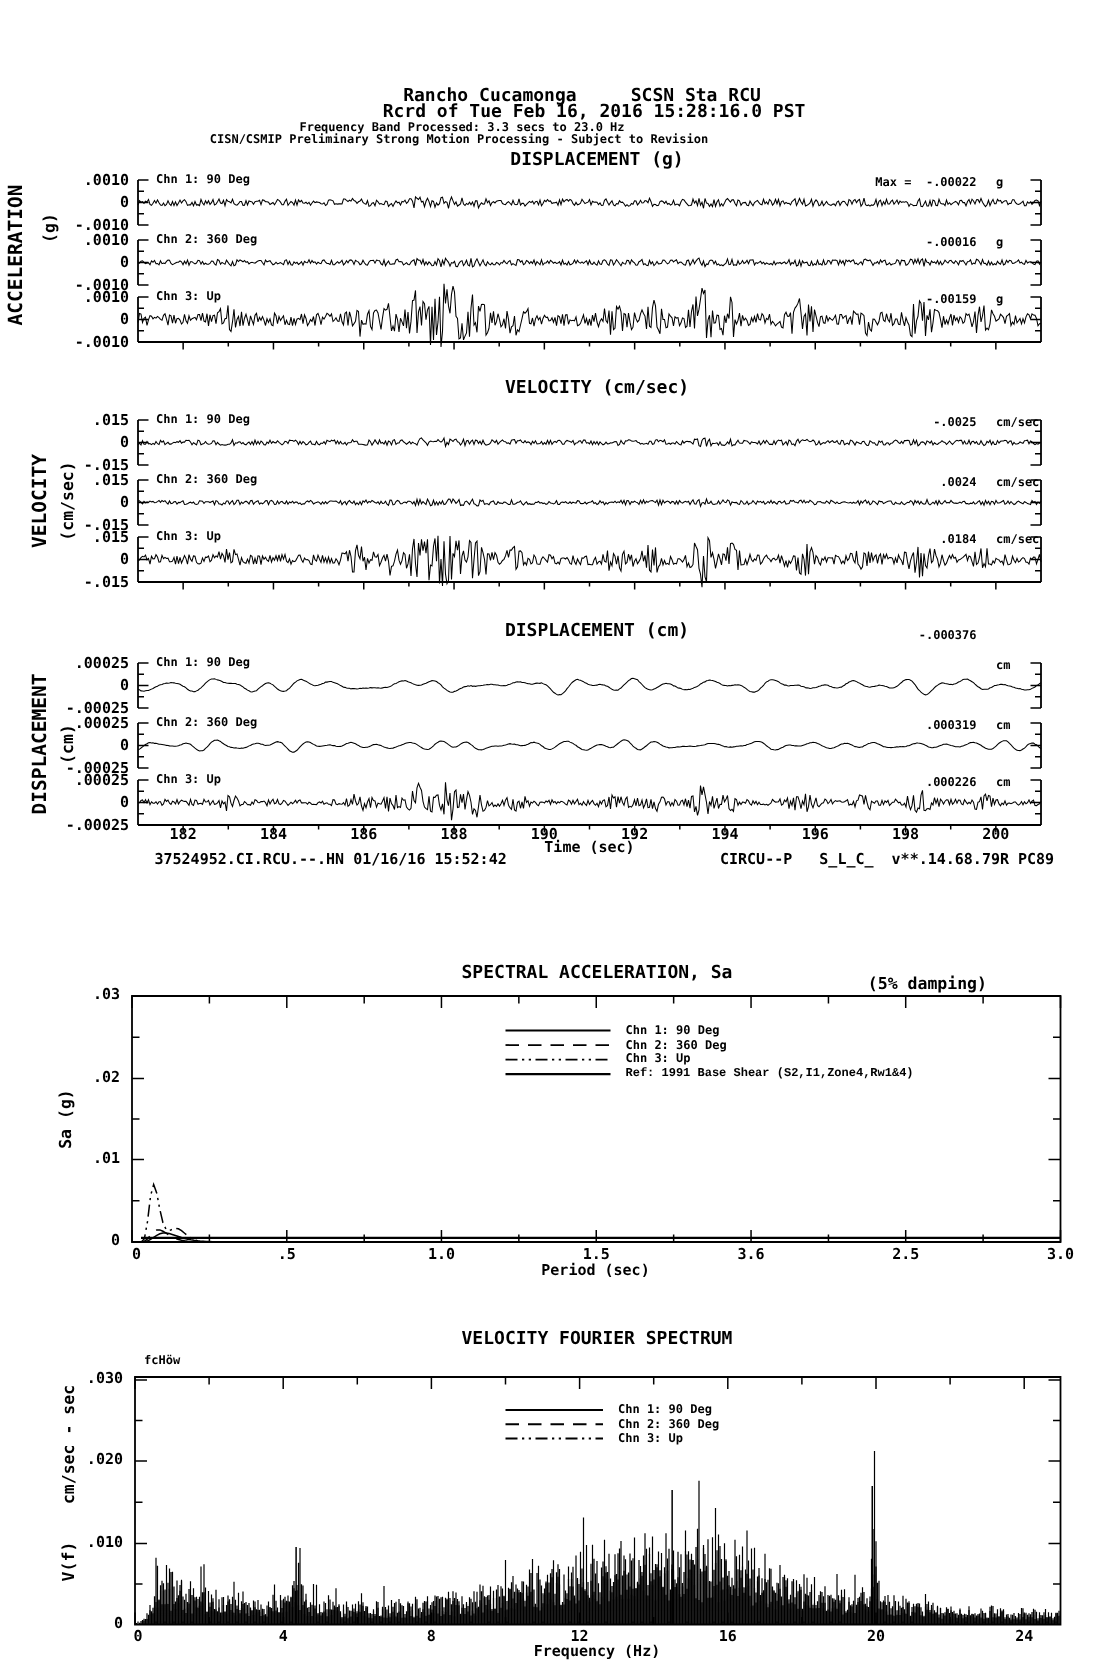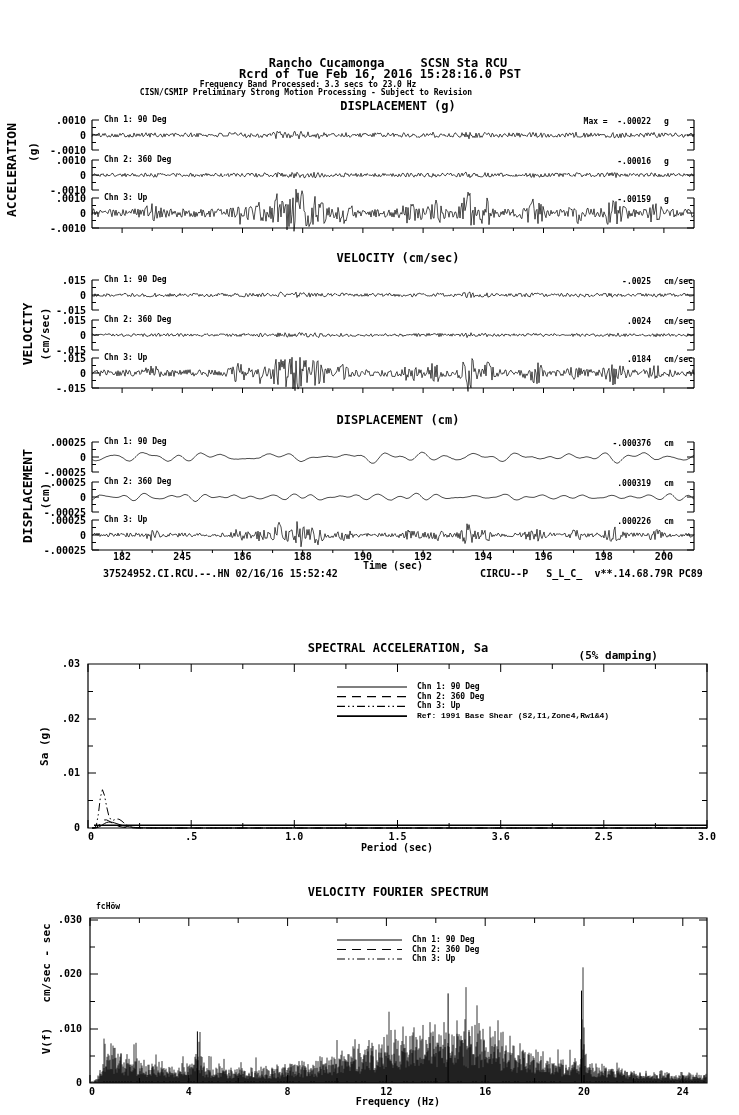--- a/index.html
+++ b/index.html
@@ -299,26 +299,26 @@
         <path d="M91 1083 V1082.04 M92 1083 V1082.48 M93 1083 V1081.91 M94 1083 V1080.72 M95 1083 V1080.06 M96 1083 V1079.19 M97 1083 V1079.25 M98 1083 V1075.49 M99 1083 V1079.11 M100 1083 V1070.08 M101 1083 V1075.94 M102 1083 V1075.42 M103 1083 V1064.17 M104 1083 V1038.58 M105 1083 V1043.80 M106 1083 V1066.75 M107 1083 V1060.15 M108 1083 V1069.52 M109 1083 V1060.52 M110 1083 V1059.73 M111 1083 V1043.32 M112 1083 V1069.33 M113 1083 V1045.60 M114 1083 V1047.94 M115 1083 V1047.89 M116 1083 V1069.27 M117 1083 V1067.70 M118 1083 V1053.73 M119 1083 V1068.67 M120 1083 V1060.58 M121 1083 V1054.14 M122 1083 V1064.37 M123 1083 V1072.48 M124 1083 V1062.43 M125 1083 V1067.97 M126 1083 V1059.26 M127 1083 V1054.15 M128 1083 V1063.27 M129 1083 V1058.82 M130 1083 V1064.77 M131 1083 V1071.32 M132 1083 V1065.92 M133 1083 V1070.45 M134 1083 V1044.34 M135 1083 V1061.44 M136 1083 V1061.51 M137 1083 V1058.39 M138 1083 V1074.35 M139 1083 V1060.60 M140 1083 V1071.15 M141 1083 V1062.92 M142 1083 V1067.86 M143 1083 V1074.28 M144 1083 V1059.80 M145 1083 V1074.79 M146 1083 V1071.60 M147 1083 V1074.97 M148 1083 V1064.79 M149 1083 V1070.02 M150 1083 V1074.31 M151 1083 V1075.69 M152 1083 V1063.66 M153 1083 V1066.82 M154 1083 V1073.34 M155 1083 V1074.54 M156 1083 V1054.48 M157 1083 V1066.53 M158 1083 V1070.40 M159 1083 V1061.79 M160 1083 V1075.56 M161 1083 V1071.79 M162 1083 V1061.07 M163 1083 V1072.43 M164 1083 V1075.71 M165 1083 V1075.30 M166 1083 V1068.63 M167 1083 V1071.70 M168 1083 V1073.60 M169 1083 V1076.68 M170 1083 V1067.72 M171 1083 V1072.89 M172 1083 V1073.29 M173 1083 V1074.63 M174 1083 V1069.63 M175 1083 V1072.51 M176 1083 V1072.65 M177 1083 V1076.28 M178 1083 V1070.39 M179 1083 V1073.49 M180 1083 V1071.61 M181 1083 V1072.07 M182 1083 V1063.13 M183 1083 V1056.31 M184 1083 V1073.65 M185 1083 V1071.64 M186 1083 V1074.74 M187 1083 V1063.36 M188 1083 V1072.06 M189 1083 V1065.77 M190 1083 V1068.40 M191 1083 V1074.56 M192 1083 V1063.65 M193 1083 V1069.18 M194 1083 V1065.05 M195 1083 V1056.79 M196 1083 V1054.00 M197 1083 V1060.45 M198 1083 V1060.23 M199 1083 V1041.79 M200 1083 V1032.01 M201 1083 V1056.17 M202 1083 V1057.00 M203 1083 V1067.62 M204 1083 V1066.46 M205 1083 V1071.83 M206 1083 V1071.32 M207 1083 V1074.59 M208 1083 V1077.30 M209 1083 V1070.35 M210 1083 V1070.36 M211 1083 V1056.53 M212 1083 V1076.10 M213 1083 V1077.06 M214 1083 V1077.06 M215 1083 V1075.05 M216 1083 V1067.66 M217 1083 V1075.21 M218 1083 V1072.75 M219 1083 V1077.70 M220 1083 V1066.29 M221 1083 V1073.03 M222 1083 V1067.89 M223 1083 V1070.35 M224 1083 V1071.49 M225 1083 V1073.90 M226 1083 V1070.46 M227 1083 V1074.22 M228 1083 V1077.94 M229 1083 V1073.02 M230 1083 V1075.78 M231 1083 V1067.67 M232 1083 V1071.31 M233 1083 V1077.92 M234 1083 V1077.70 M235 1083 V1073.93 M236 1083 V1072.26 M237 1083 V1076.14 M238 1083 V1074.09 M239 1083 V1067.47 M240 1083 V1074.50 M241 1083 V1075.06 M242 1083 V1068.18 M243 1083 V1077.14 M244 1083 V1070.64 M245 1083 V1071.04 M246 1083 V1075.58 M247 1083 V1075.29 M248 1083 V1076.01 M249 1083 V1072.81 M250 1083 V1077.39 M251 1083 V1067.43 M252 1083 V1067.95 M253 1083 V1077.28 M254 1083 V1077.03 M255 1083 V1072.88 M256 1083 V1057.41 M257 1083 V1071.38 M258 1083 V1072.99 M259 1083 V1077.21 M260 1083 V1075.57 M261 1083 V1066.68 M262 1083 V1071.16 M263 1083 V1068.73 M264 1083 V1067.81 M265 1083 V1075.15 M266 1083 V1065.92 M267 1083 V1068.91 M268 1083 V1070.12 M269 1083 V1070.70 M270 1083 V1076.08 M271 1083 V1074.09 M272 1083 V1067.61 M273 1083 V1074.02 M274 1083 V1071.04 M275 1083 V1073.15 M276 1083 V1077.84 M277 1083 V1064.52 M278 1083 V1066.17 M279 1083 V1072.28 M280 1083 V1071.88 M281 1083 V1076.21 M282 1083 V1068.52 M283 1083 V1067.39 M284 1083 V1067.72 M285 1083 V1064.14 M286 1083 V1072.38 M287 1083 V1076.29 M288 1083 V1068.14 M289 1083 V1067.36 M290 1083 V1070.64 M291 1083 V1064.34 M292 1083 V1063.94 M293 1083 V1065.76 M294 1083 V1064.86 M295 1083 V1064.55 M296 1083 V1076.20 M297 1083 V1065.10 M298 1083 V1065.89 M299 1083 V1061.13 M300 1083 V1065.25 M301 1083 V1069.45 M302 1083 V1060.81 M303 1083 V1065.39 M304 1083 V1061.70 M305 1083 V1067.54 M306 1083 V1067.49 M307 1083 V1075.85 M308 1083 V1064.15 M309 1083 V1069.52 M310 1083 V1072.05 M311 1083 V1067.98 M312 1083 V1074.35 M313 1083 V1064.81 M314 1083 V1065.85 M315 1083 V1073.74 M316 1083 V1060.87 M317 1083 V1067.81 M318 1083 V1061.14 M319 1083 V1071.13 M320 1083 V1056.31 M321 1083 V1060.82 M322 1083 V1057.21 M323 1083 V1065.49 M324 1083 V1064.59 M325 1083 V1072.81 M326 1083 V1066.56 M327 1083 V1057.61 M328 1083 V1073.90 M329 1083 V1060.48 M330 1083 V1072.68 M331 1083 V1059.71 M332 1083 V1056.65 M333 1083 V1064.39 M334 1083 V1057.51 M335 1083 V1059.05 M336 1083 V1063.84 M337 1083 V1073.60 M338 1083 V1072.92 M339 1083 V1058.55 M340 1083 V1059.55 M341 1083 V1054.82 M342 1083 V1050.63 M343 1083 V1061.12 M344 1083 V1056.29 M345 1083 V1061.15 M346 1083 V1061.66 M347 1083 V1061.33 M348 1083 V1054.17 M349 1083 V1054.26 M350 1083 V1070.98 M351 1083 V1061.74 M352 1083 V1057.71 M353 1083 V1046.32 M354 1083 V1048.64 M355 1083 V1039.27 M356 1083 V1071.11 M357 1083 V1071.24 M358 1083 V1048.74 M359 1083 V1043.91 M360 1083 V1053.03 M361 1083 V1057.08 M362 1083 V1068.87 M363 1083 V1059.07 M364 1083 V1055.54 M365 1083 V1069.51 M366 1083 V1061.69 M367 1083 V1048.85 M368 1083 V1046.00 M369 1083 V1040.09 M370 1083 V1070.12 M371 1083 V1048.13 M372 1083 V1042.80 M373 1083 V1046.00 M374 1083 V1069.80 M375 1083 V1067.96 M376 1083 V1049.63 M377 1083 V1065.11 M378 1083 V1065.92 M379 1083 V1044.30 M380 1083 V1067.05 M381 1083 V1048.36 M382 1083 V1057.70 M383 1083 V1065.55 M384 1083 V1036.99 M385 1083 V1051.94 M386 1083 V1055.97 M387 1083 V1034.57 M388 1083 V1045.71 M389 1083 V1054.82 M390 1083 V1060.74 M391 1083 V1030.00 M392 1083 V1063.50 M393 1083 V1067.91 M394 1083 V1053.76 M395 1083 V1029.75 M396 1083 V1039.09 M397 1083 V1065.82 M398 1083 V1067.46 M399 1083 V1055.53 M400 1083 V1061.55 M401 1083 V1045.08 M402 1083 V1041.01 M403 1083 V1026.50 M404 1083 V1048.25 M405 1083 V1047.93 M406 1083 V1035.90 M407 1083 V1060.42 M408 1083 V1061.46 M409 1083 V1066.28 M410 1083 V1036.12 M411 1083 V1049.28 M412 1083 V1035.52 M413 1083 V1032.37 M414 1083 V1027.33 M415 1083 V1065.86 M416 1083 V1047.11 M417 1083 V1039.57 M418 1083 V1059.88 M419 1083 V1048.34 M420 1083 V1035.68 M421 1083 V1040.39 M422 1083 V1059.14 M423 1083 V1024.96 M424 1083 V1058.68 M425 1083 V1055.13 M426 1083 V1039.95 M427 1083 V1052.12 M428 1083 V1050.50 M429 1083 V1037.07 M430 1083 V1022.15 M431 1083 V1063.52 M432 1083 V1056.60 M433 1083 V1036.06 M434 1083 V1054.20 M435 1083 V1024.39 M436 1083 V1052.97 M437 1083 V1042.68 M438 1083 V1044.75 M439 1083 V1034.36 M440 1083 V1046.87 M441 1083 V1046.78 M442 1083 V1057.85 M443 1083 V1048.77 M444 1083 V1022.14 M445 1083 V1047.04 M446 1083 V1032.51 M447 1083 V1059.59 M448 1083 V1046.10 M449 1083 V1033.67 M450 1083 V1052.92 M451 1083 V1057.97 M452 1083 V1051.58 M453 1083 V1062.72 M454 1083 V1036.17 M455 1083 V1055.29 M456 1083 V1062.68 M457 1083 V1020.39 M458 1083 V1059.17 M459 1083 V1034.16 M460 1083 V1046.30 M461 1083 V1041.14 M462 1083 V1040.08 M463 1083 V1042.98 M464 1083 V1031.40 M465 1083 V1019.19 M466 1083 V987.15 M467 1083 V1045.87 M468 1083 V1047.68 M469 1083 V1029.97 M470 1083 V1036.04 M471 1083 V1044.76 M472 1083 V1026.22 M473 1083 V1054.55 M474 1083 V1065.22 M475 1083 V1024.89 M476 1083 V1046.48 M477 1083 V1041.96 M478 1083 V1033.56 M479 1083 V1023.07 M480 1083 V1030.61 M481 1083 V1039.32 M482 1083 V1051.60 M483 1083 V1028.87 M484 1083 V1040.58 M485 1083 V1059.28 M486 1083 V1056.91 M487 1083 V1062.51 M488 1083 V1063.37 M489 1083 V1056.79 M490 1083 V1026.50 M491 1083 V1037.52 M492 1083 V1064.04 M493 1083 V1036.49 M494 1083 V1046.77 M495 1083 V1031.06 M496 1083 V1061.88 M497 1083 V1046.27 M498 1083 V1049.20 M499 1083 V1040.27 M500 1083 V1052.37 M501 1083 V1032.37 M502 1083 V1046.25 M503 1083 V1031.75 M504 1083 V1061.68 M505 1083 V1054.16 M506 1083 V1045.40 M507 1083 V1063.28 M508 1083 V1061.81 M509 1083 V1060.21 M510 1083 V1035.75 M511 1083 V1069.00 M512 1083 V1053.17 M513 1083 V1069.56 M514 1083 V1067.89 M515 1083 V1059.66 M516 1083 V1060.12 M517 1083 V1061.76 M518 1083 V1055.16 M519 1083 V1062.66 M520 1083 V1043.26 M521 1083 V1064.27 M522 1083 V1070.22 M523 1083 V1051.19 M524 1083 V1053.43 M525 1083 V1067.01 M526 1083 V1066.16 M527 1083 V1063.21 M528 1083 V1068.33 M529 1083 V1054.85 M530 1083 V1069.51 M531 1083 V1053.48 M532 1083 V1072.50 M533 1083 V1060.17 M534 1083 V1057.76 M535 1083 V1072.51 M536 1083 V1049.56 M537 1083 V1062.44 M538 1083 V1051.90 M539 1083 V1070.25 M540 1083 V1061.28 M541 1083 V1056.13 M542 1083 V1069.85 M543 1083 V1051.31 M544 1083 V1072.18 M545 1083 V1067.53 M546 1083 V1063.25 M547 1083 V1065.02 M548 1083 V1068.43 M549 1083 V1064.11 M550 1083 V1068.42 M551 1083 V1073.77 M552 1083 V1072.92 M553 1083 V1063.79 M554 1083 V1074.40 M555 1083 V1065.55 M556 1083 V1065.63 M557 1083 V1066.43 M558 1083 V1049.40 M559 1083 V1063.50 M560 1083 V1068.76 M561 1083 V1059.77 M562 1083 V1064.70 M563 1083 V1059.44 M564 1083 V1075.25 M565 1083 V1073.18 M566 1083 V1064.75 M567 1083 V1070.13 M568 1083 V1069.50 M569 1083 V1075.16 M570 1083 V1075.31 M571 1083 V1071.41 M572 1083 V1067.99 M573 1083 V1069.42 M574 1083 V1061.89 M575 1083 V1058.13 M576 1083 V1061.37 M577 1083 V1072.86 M578 1083 V1065.43 M579 1083 V1071.30 M580 1083 V1064.36 M581 1083 V1039.18 M582 1083 V1019.34 M583 1083 V1049.59 M584 1083 V1027.47 M585 1083 V1065.97 M586 1083 V1072.39 M587 1083 V1067.45 M588 1083 V1072.90 M589 1083 V1070.28 M590 1083 V1063.96 M591 1083 V1074.31 M592 1083 V1063.27 M593 1083 V1067.80 M594 1083 V1076.33 M595 1083 V1076.83 M596 1083 V1063.50 M597 1083 V1067.31 M598 1083 V1076.54 M599 1083 V1073.31 M600 1083 V1070.49 M601 1083 V1071.89 M602 1083 V1063.78 M603 1083 V1075.02 M604 1083 V1065.85 M605 1083 V1068.37 M606 1083 V1067.48 M607 1083 V1077.21 M608 1083 V1074.61 M609 1083 V1074.03 M610 1083 V1075.04 M611 1083 V1069.50 M612 1083 V1068.74 M613 1083 V1069.08 M614 1083 V1071.44 M615 1083 V1074.32 M616 1083 V1077.80 M617 1083 V1071.08 M618 1083 V1073.21 M619 1083 V1067.68 M620 1083 V1074.75 M621 1083 V1072.22 M622 1083 V1068.57 M623 1083 V1075.47 M624 1083 V1075.04 M625 1083 V1070.53 M626 1083 V1078.29 M627 1083 V1071.85 M628 1083 V1075.31 M629 1083 V1075.57 M630 1083 V1077.03 M631 1083 V1073.69 M632 1083 V1072.61 M633 1083 V1075.30 M634 1083 V1070.95 M635 1083 V1074.60 M636 1083 V1073.82 M637 1083 V1077.94 M638 1083 V1078.49 M639 1083 V1076.55 M640 1083 V1072.33 M641 1083 V1076.11 M642 1083 V1078.90 M643 1083 V1077.95 M644 1083 V1078.05 M645 1083 V1078.62 M646 1083 V1070.83 M647 1083 V1076.90 M648 1083 V1075.97 M649 1083 V1078.14 M650 1083 V1078.39 M651 1083 V1078.16 M652 1083 V1077.01 M653 1083 V1075.69 M654 1083 V1072.26 M655 1083 V1078.66 M656 1083 V1079.23 M657 1083 V1075.20 M658 1083 V1078.76 M659 1083 V1078.50 M660 1083 V1071.09 M661 1083 V1070.25 M662 1083 V1070.70 M663 1083 V1075.49 M664 1083 V1078.36 M665 1083 V1072.77 M666 1083 V1077.88 M667 1083 V1072.11 M668 1083 V1073.63 M669 1083 V1072.90 M670 1083 V1079.37 M671 1083 V1076.25 M672 1083 V1075.93 M673 1083 V1079.13 M674 1083 V1076.33 M675 1083 V1078.95 M676 1083 V1079.50 M677 1083 V1079.58 M678 1083 V1079.71 M679 1083 V1077.90 M680 1083 V1079.62 M681 1083 V1071.97 M682 1083 V1072.15 M683 1083 V1076.17 M684 1083 V1079.49 M685 1083 V1078.49 M686 1083 V1077.77 M687 1083 V1076.12 M688 1083 V1074.69 M689 1083 V1072.43 M690 1083 V1079.38 M691 1083 V1079.72 M692 1083 V1078.91 M693 1083 V1074.76 M694 1083 V1076.71 M695 1083 V1077.28 M696 1083 V1079.15 M697 1083 V1072.66 M698 1083 V1078.13 M699 1083 V1078.84 M700 1083 V1077.65 M701 1083 V1079.98 M702 1083 V1080.15 M703 1083 V1079.76 M704 1083 V1075.48 M705 1083 V1077.71 M706 1083 V1073.83 " stroke="#000" stroke-width="0.8" fill="none"></path>
         <path d="M91 1083 V1082.22 M92 1083 V1082.58 M93 1083 V1082.70 M94 1083 V1082.34 M95 1083 V1080.98 M96 1083 V1080.58 M97 1083 V1081.80 M98 1083 V1079.39 M99 1083 V1076.42 M100 1083 V1073.54 M101 1083 V1074.17 M102 1083 V1071.78 M103 1083 V1071.05 M104 1083 V1067.96 M105 1083 V1071.73 M106 1083 V1066.38 M107 1083 V1056.80 M108 1083 V1053.84 M109 1083 V1055.46 M110 1083 V1069.46 M111 1083 V1068.92 M112 1083 V1055.11 M113 1083 V1059.21 M114 1083 V1073.88 M115 1083 V1058.22 M116 1083 V1057.69 M117 1083 V1072.70 M118 1083 V1065.36 M119 1083 V1063.43 M120 1083 V1056.72 M121 1083 V1053.10 M122 1083 V1073.29 M123 1083 V1066.58 M124 1083 V1075.30 M125 1083 V1071.73 M126 1083 V1068.96 M127 1083 V1063.50 M128 1083 V1075.60 M129 1083 V1064.39 M130 1083 V1066.96 M131 1083 V1064.53 M132 1083 V1071.90 M133 1083 V1064.43 M134 1083 V1067.68 M135 1083 V1068.85 M136 1083 V1042.81 M137 1083 V1076.00 M138 1083 V1074.69 M139 1083 V1074.66 M140 1083 V1068.36 M141 1083 V1074.19 M142 1083 V1065.52 M143 1083 V1072.67 M144 1083 V1072.96 M145 1083 V1074.18 M146 1083 V1066.21 M147 1083 V1076.96 M148 1083 V1074.98 M149 1083 V1064.71 M150 1083 V1074.53 M151 1083 V1070.01 M152 1083 V1067.64 M153 1083 V1066.15 M154 1083 V1069.41 M155 1083 V1064.55 M156 1083 V1075.21 M157 1083 V1076.95 M158 1083 V1072.60 M159 1083 V1072.37 M160 1083 V1073.31 M161 1083 V1067.52 M162 1083 V1069.34 M163 1083 V1068.59 M164 1083 V1068.07 M165 1083 V1070.04 M166 1083 V1077.39 M167 1083 V1072.41 M168 1083 V1073.46 M169 1083 V1066.93 M170 1083 V1071.58 M171 1083 V1075.14 M172 1083 V1066.62 M173 1083 V1073.21 M174 1083 V1077.40 M175 1083 V1073.75 M176 1083 V1076.75 M177 1083 V1076.21 M178 1083 V1077.63 M179 1083 V1067.66 M180 1083 V1071.34 M181 1083 V1074.24 M182 1083 V1074.11 M183 1083 V1075.42 M184 1083 V1067.22 M185 1083 V1074.79 M186 1083 V1075.26 M187 1083 V1075.32 M188 1083 V1066.77 M189 1083 V1078.08 M190 1083 V1064.46 M191 1083 V1067.10 M192 1083 V1067.51 M193 1083 V1067.63 M194 1083 V1064.57 M195 1083 V1071.29 M196 1083 V1058.88 M197 1083 V1068.08 M198 1083 V1056.68 M199 1083 V1070.16 M200 1083 V1073.29 M201 1083 V1065.55 M202 1083 V1070.08 M203 1083 V1076.01 M204 1083 V1062.55 M205 1083 V1077.41 M206 1083 V1074.65 M207 1083 V1068.15 M208 1083 V1069.82 M209 1083 V1055.99 M210 1083 V1072.33 M211 1083 V1077.94 M212 1083 V1075.27 M213 1083 V1069.57 M214 1083 V1074.62 M215 1083 V1076.23 M216 1083 V1074.30 M217 1083 V1068.73 M218 1083 V1077.54 M219 1083 V1063.49 M220 1083 V1072.88 M221 1083 V1076.70 M222 1083 V1073.11 M223 1083 V1071.44 M224 1083 V1058.90 M225 1083 V1071.28 M226 1083 V1069.58 M227 1083 V1075.58 M228 1083 V1078.85 M229 1083 V1069.66 M230 1083 V1077.71 M231 1083 V1069.98 M232 1083 V1078.76 M233 1083 V1073.64 M234 1083 V1073.78 M235 1083 V1069.63 M236 1083 V1074.67 M237 1083 V1069.11 M238 1083 V1075.56 M239 1083 V1072.91 M240 1083 V1069.65 M241 1083 V1062.19 M242 1083 V1070.57 M243 1083 V1073.97 M244 1083 V1071.68 M245 1083 V1077.59 M246 1083 V1078.49 M247 1083 V1076.37 M248 1083 V1078.89 M249 1083 V1074.10 M250 1083 V1076.06 M251 1083 V1076.10 M252 1083 V1071.75 M253 1083 V1077.60 M254 1083 V1077.84 M255 1083 V1071.13 M256 1083 V1078.39 M257 1083 V1074.39 M258 1083 V1078.46 M259 1083 V1070.29 M260 1083 V1078.22 M261 1083 V1077.48 M262 1083 V1074.52 M263 1083 V1076.48 M264 1083 V1077.59 M265 1083 V1078.87 M266 1083 V1074.41 M267 1083 V1075.17 M268 1083 V1078.57 M269 1083 V1078.15 M270 1083 V1078.29 M271 1083 V1078.71 M272 1083 V1068.76 M273 1083 V1068.78 M274 1083 V1077.41 M275 1083 V1069.21 M276 1083 V1078.68 M277 1083 V1068.85 M278 1083 V1077.13 M279 1083 V1073.37 M280 1083 V1078.50 M281 1083 V1074.67 M282 1083 V1072.75 M283 1083 V1074.68 M284 1083 V1077.09 M285 1083 V1067.50 M286 1083 V1076.55 M287 1083 V1070.01 M288 1083 V1073.04 M289 1083 V1075.48 M290 1083 V1063.65 M291 1083 V1067.24 M292 1083 V1075.64 M293 1083 V1071.82 M294 1083 V1077.25 M295 1083 V1074.05 M296 1083 V1071.49 M297 1083 V1074.70 M298 1083 V1066.67 M299 1083 V1072.96 M300 1083 V1076.70 M301 1083 V1074.31 M302 1083 V1067.28 M303 1083 V1077.52 M304 1083 V1070.07 M305 1083 V1066.00 M306 1083 V1070.09 M307 1083 V1076.54 M308 1083 V1071.89 M309 1083 V1073.50 M310 1083 V1075.92 M311 1083 V1069.37 M312 1083 V1070.72 M313 1083 V1069.49 M314 1083 V1076.93 M315 1083 V1068.10 M316 1083 V1075.62 M317 1083 V1077.21 M318 1083 V1072.20 M319 1083 V1073.29 M320 1083 V1066.75 M321 1083 V1068.92 M322 1083 V1075.05 M323 1083 V1064.17 M324 1083 V1070.04 M325 1083 V1063.67 M326 1083 V1063.30 M327 1083 V1069.27 M328 1083 V1072.66 M329 1083 V1065.13 M330 1083 V1072.37 M331 1083 V1065.33 M332 1083 V1075.25 M333 1083 V1064.98 M334 1083 V1071.86 M335 1083 V1068.47 M336 1083 V1064.33 M337 1083 V1040.05 M338 1083 V1067.38 M339 1083 V1066.54 M340 1083 V1059.24 M341 1083 V1072.23 M342 1083 V1065.60 M343 1083 V1072.85 M344 1083 V1068.73 M345 1083 V1059.04 M346 1083 V1059.95 M347 1083 V1066.47 M348 1083 V1062.03 M349 1083 V1065.59 M350 1083 V1067.20 M351 1083 V1056.48 M352 1083 V1063.91 M353 1083 V1061.51 M354 1083 V1061.11 M355 1083 V1059.48 M356 1083 V1059.63 M357 1083 V1069.17 M358 1083 V1071.49 M359 1083 V1066.65 M360 1083 V1073.71 M361 1083 V1071.43 M362 1083 V1062.13 M363 1083 V1063.20 M364 1083 V1054.36 M365 1083 V1049.77 M366 1083 V1055.04 M367 1083 V1066.16 M368 1083 V1051.44 M369 1083 V1068.15 M370 1083 V1062.52 M371 1083 V1055.33 M372 1083 V1051.13 M373 1083 V1056.39 M374 1083 V1070.10 M375 1083 V1072.45 M376 1083 V1069.62 M377 1083 V1060.37 M378 1083 V1062.13 M379 1083 V1052.54 M380 1083 V1057.43 M381 1083 V1052.73 M382 1083 V1044.48 M383 1083 V1063.63 M384 1083 V1068.97 M385 1083 V1053.14 M386 1083 V1067.00 M387 1083 V1052.53 M388 1083 V1058.13 M389 1083 V1011.71 M390 1083 V1059.43 M391 1083 V1061.11 M392 1083 V1054.68 M393 1083 V1065.11 M394 1083 V1042.55 M395 1083 V1063.27 M396 1083 V1061.19 M397 1083 V1048.94 M398 1083 V1040.64 M399 1083 V1067.08 M400 1083 V1069.54 M401 1083 V1064.46 M402 1083 V1050.87 M403 1083 V1051.90 M404 1083 V1044.24 M405 1083 V1052.57 M406 1083 V1067.56 M407 1083 V1052.38 M408 1083 V1057.31 M409 1083 V1054.73 M410 1083 V1050.17 M411 1083 V1064.48 M412 1083 V1052.96 M413 1083 V1050.25 M414 1083 V1063.12 M415 1083 V1050.38 M416 1083 V1037.05 M417 1083 V1059.75 M418 1083 V1049.67 M419 1083 V1065.76 M420 1083 V1057.61 M421 1083 V1063.18 M422 1083 V1038.82 M423 1083 V1064.14 M424 1083 V1059.14 M425 1083 V1054.45 M426 1083 V1056.41 M427 1083 V1043.94 M428 1083 V1048.07 M429 1083 V1060.36 M430 1083 V1043.17 M431 1083 V1032.53 M432 1083 V1063.71 M433 1083 V1031.59 M434 1083 V1048.88 M435 1083 V1056.50 M436 1083 V1046.62 M437 1083 V1067.06 M438 1083 V1042.79 M439 1083 V1051.60 M440 1083 V1050.83 M441 1083 V1035.38 M442 1083 V1058.24 M443 1083 V1044.80 M444 1083 V1063.20 M445 1083 V1039.08 M446 1083 V1066.93 M447 1083 V1062.18 M448 1083 V1043.04 M449 1083 V1046.85 M450 1083 V1057.96 M451 1083 V1055.49 M452 1083 V1034.54 M453 1083 V1044.76 M454 1083 V1064.47 M455 1083 V1057.73 M456 1083 V1048.07 M457 1083 V1033.79 M458 1083 V1036.29 M459 1083 V1052.21 M460 1083 V1039.70 M461 1083 V1035.80 M462 1083 V1040.08 M463 1083 V1056.70 M464 1083 V1065.49 M465 1083 V1039.40 M466 1083 V1066.63 M467 1083 V1049.40 M468 1083 V1068.13 M469 1083 V1031.92 M470 1083 V1047.22 M471 1083 V1043.91 M472 1083 V1065.19 M473 1083 V1054.01 M474 1083 V1054.36 M475 1083 V1064.91 M476 1083 V1057.28 M477 1083 V1005.33 M478 1083 V1056.45 M479 1083 V1068.14 M480 1083 V1054.34 M481 1083 V1060.30 M482 1083 V1059.69 M483 1083 V1067.16 M484 1083 V1039.58 M485 1083 V1050.55 M486 1083 V1047.30 M487 1083 V1057.79 M488 1083 V1051.84 M489 1083 V1059.32 M490 1083 V1058.93 M491 1083 V1053.92 M492 1083 V1046.11 M493 1083 V1058.43 M494 1083 V1051.85 M495 1083 V1044.32 M496 1083 V1058.24 M497 1083 V1058.57 M498 1083 V1020.27 M499 1083 V1057.13 M500 1083 V1063.84 M501 1083 V1070.81 M502 1083 V1070.35 M503 1083 V1058.46 M504 1083 V1068.28 M505 1083 V1051.06 M506 1083 V1050.36 M507 1083 V1067.19 M508 1083 V1052.22 M509 1083 V1061.60 M510 1083 V1052.59 M511 1083 V1054.85 M512 1083 V1071.54 M513 1083 V1045.49 M514 1083 V1045.80 M515 1083 V1057.74 M516 1083 V1060.86 M517 1083 V1072.88 M518 1083 V1067.24 M519 1083 V1055.46 M520 1083 V1059.13 M521 1083 V1070.34 M522 1083 V1051.41 M523 1083 V1049.82 M524 1083 V1057.91 M525 1083 V1052.13 M526 1083 V1069.07 M527 1083 V1072.35 M528 1083 V1054.23 M529 1083 V1052.71 M530 1083 V1064.83 M531 1083 V1062.16 M532 1083 V1060.83 M533 1083 V1056.06 M534 1083 V1059.89 M535 1083 V1073.80 M536 1083 V1067.63 M537 1083 V1070.19 M538 1083 V1063.36 M539 1083 V1063.59 M540 1083 V1071.75 M541 1083 V1060.06 M542 1083 V1072.19 M543 1083 V1068.69 M544 1083 V1069.96 M545 1083 V1072.11 M546 1083 V1072.06 M547 1083 V1060.78 M548 1083 V1061.33 M549 1083 V1072.24 M550 1083 V1057.44 M551 1083 V1074.55 M552 1083 V1063.30 M553 1083 V1064.56 M554 1083 V1063.13 M555 1083 V1072.12 M556 1083 V1067.90 M557 1083 V1071.57 M558 1083 V1072.48 M559 1083 V1066.53 M560 1083 V1066.95 M561 1083 V1063.52 M562 1083 V1076.41 M563 1083 V1065.08 M564 1083 V1074.16 M565 1083 V1074.75 M566 1083 V1067.80 M567 1083 V1074.66 M568 1083 V1070.92 M569 1083 V1067.13 M570 1083 V1049.76 M571 1083 V1069.80 M572 1083 V1065.28 M573 1083 V1064.58 M574 1083 V1067.28 M575 1083 V1062.77 M576 1083 V1069.52 M577 1083 V1069.15 M578 1083 V1070.86 M579 1083 V1074.27 M580 1083 V1067.43 M581 1083 V1059.02 M582 1083 V1057.83 M583 1083 V967.34 M584 1083 V1044.25 M585 1083 V1055.09 M586 1083 V1053.80 M587 1083 V1073.32 M588 1083 V1068.18 M589 1083 V1066.97 M590 1083 V1067.83 M591 1083 V1070.04 M592 1083 V1076.53 M593 1083 V1076.90 M594 1083 V1072.17 M595 1083 V1070.81 M596 1083 V1077.18 M597 1083 V1077.49 M598 1083 V1073.53 M599 1083 V1067.71 M600 1083 V1076.65 M601 1083 V1075.31 M602 1083 V1071.34 M603 1083 V1072.81 M604 1083 V1075.87 M605 1083 V1070.93 M606 1083 V1068.63 M607 1083 V1077.70 M608 1083 V1071.25 M609 1083 V1069.24 M610 1083 V1070.90 M611 1083 V1069.22 M612 1083 V1071.15 M613 1083 V1072.04 M614 1083 V1076.85 M615 1083 V1077.88 M616 1083 V1077.16 M617 1083 V1062.62 M618 1083 V1069.37 M619 1083 V1071.53 M620 1083 V1073.40 M621 1083 V1070.06 M622 1083 V1075.81 M623 1083 V1073.57 M624 1083 V1075.00 M625 1083 V1071.37 M626 1083 V1076.36 M627 1083 V1072.03 M628 1083 V1079.12 M629 1083 V1077.25 M630 1083 V1074.86 M631 1083 V1071.43 M632 1083 V1072.43 M633 1083 V1079.19 M634 1083 V1073.43 M635 1083 V1079.13 M636 1083 V1075.90 M637 1083 V1075.64 M638 1083 V1075.49 M639 1083 V1078.88 M640 1083 V1073.35 M641 1083 V1075.91 M642 1083 V1076.59 M643 1083 V1075.91 M644 1083 V1076.12 M645 1083 V1076.66 M646 1083 V1073.40 M647 1083 V1077.61 M648 1083 V1075.78 M649 1083 V1076.19 M650 1083 V1075.49 M651 1083 V1077.02 M652 1083 V1075.94 M653 1083 V1079.54 M654 1083 V1078.28 M655 1083 V1073.89 M656 1083 V1075.27 M657 1083 V1075.60 M658 1083 V1078.26 M659 1083 V1079.22 M660 1083 V1074.05 M661 1083 V1079.93 M662 1083 V1078.11 M663 1083 V1076.57 M664 1083 V1075.73 M665 1083 V1077.49 M666 1083 V1077.52 M667 1083 V1075.16 M668 1083 V1074.42 M669 1083 V1073.76 M670 1083 V1078.19 M671 1083 V1080.08 M672 1083 V1077.64 M673 1083 V1078.46 M674 1083 V1079.87 M675 1083 V1076.51 M676 1083 V1075.25 M677 1083 V1077.40 M678 1083 V1078.40 M679 1083 V1075.34 M680 1083 V1075.96 M681 1083 V1079.07 M682 1083 V1077.94 M683 1083 V1075.95 M684 1083 V1075.22 M685 1083 V1076.50 M686 1083 V1075.49 M687 1083 V1079.76 M688 1083 V1078.12 M689 1083 V1076.42 M690 1083 V1073.23 M691 1083 V1074.49 M692 1083 V1080.35 M693 1083 V1076.80 M694 1083 V1078.73 M695 1083 V1076.80 M696 1083 V1074.85 M697 1083 V1076.72 M698 1083 V1078.10 M699 1083 V1074.87 M700 1083 V1077.87 M701 1083 V1075.22 M702 1083 V1078.76 M703 1083 V1077.75 M704 1083 V1075.16 M705 1083 V1075.15 M706 1083 V1077.20 " stroke="#000" stroke-width="0.8" fill="none"></path>
         <path d="M197.4 1083 V1031.4" stroke="#000" stroke-width="1" fill="none"></path>
         <path d="M448.1 1083 V993.4" stroke="#000" stroke-width="1" fill="none"></path>
         <path d="M581.5 1083 V990.6" stroke="#000" stroke-width="1" fill="none"></path>
         <path d="M92 1081 v1.2 M104 1081 v1.2 M107 1081 v1.2 M110 1081 v1.2 M113 1081 v1.2 M116 1081 v1.2 M119 1081 v1.2 M122 1081 v1.2 M125 1081 v1.2 M128 1081 v1.2 M131 1081 v1.2 M137 1081 v1.2 M140 1081 v1.2 M143 1081 v1.2 M146 1081 v1.2 M149 1081 v1.2 M152 1081 v1.2 M158 1081 v1.2 M164 1081 v1.2 M170 1081 v1.2 M173 1081 v1.2 M176 1081 v1.2 M179 1081 v1.2 M188 1081 v1.2 M191 1081 v1.2 M194 1081 v1.2 M203 1081 v1.2 M209 1081 v1.2 M212 1081 v1.2 M218 1081 v1.2 M227 1081 v1.2 M230 1081 v1.2 M236 1081 v1.2 M245 1081 v1.2 M248 1081 v1.2 M251 1081 v1.2 M254 1081 v1.2 M260 1081 v1.2 M263 1081 v1.2 M266 1081 v1.2 M269 1081 v1.2 M278 1081 v1.2 M281 1081 v1.2 M284 1081 v1.2 M287 1081 v1.2 M290 1081 v1.2 M293 1081 v1.2 M299 1081 v1.2 M311 1081 v1.2 M314 1081 v1.2 M326 1081 v1.2 M329 1081 v1.2 M332 1081 v1.2 M335 1081 v1.2 M338 1081 v1.2 M347 1081 v1.2 M356 1081 v1.2 M362 1081 v1.2 M365 1081 v1.2 M380 1081 v1.2 M383 1081 v1.2 M386 1081 v1.2 M392 1081 v1.2 M404 1081 v1.2 M407 1081 v1.2 M413 1081 v1.2 M422 1081 v1.2 M425 1081 v1.2 M428 1081 v1.2 M431 1081 v1.2 M434 1081 v1.2 M437 1081 v1.2 M446 1081 v1.2 M449 1081 v1.2 M458 1081 v1.2 M461 1081 v1.2 M473 1081 v1.2 M476 1081 v1.2 M482 1081 v1.2 M485 1081 v1.2 M488 1081 v1.2 M503 1081 v1.2 M506 1081 v1.2 M509 1081 v1.2 M515 1081 v1.2 M518 1081 v1.2 M527 1081 v1.2 M530 1081 v1.2 M533 1081 v1.2 M536 1081 v1.2 M539 1081 v1.2 M542 1081 v1.2 M545 1081 v1.2 M551 1081 v1.2 M554 1081 v1.2 M560 1081 v1.2 M575 1081 v1.2 M584 1081 v1.2 M587 1081 v1.2 M590 1081 v1.2 M596 1081 v1.2 M599 1081 v1.2 M602 1081 v1.2 M605 1081 v1.2 M608 1081 v1.2 M617 1081 v1.2 M623 1081 v1.2 M635 1081 v1.2 M638 1081 v1.2 M641 1081 v1.2 M644 1081 v1.2 M647 1081 v1.2 M650 1081 v1.2 M653 1081 v1.2 M656 1081 v1.2 M662 1081 v1.2 M665 1081 v1.2 M668 1081 v1.2 M671 1081 v1.2 M674 1081 v1.2 M680 1081 v1.2 M683 1081 v1.2 M686 1081 v1.2 M689 1081 v1.2 M692 1081 v1.2 M695 1081 v1.2 M698 1081 v1.2 M704 1081 v1.2 " stroke="#000" stroke-width="0.8" fill="none"></path>
       </g>
     </svg>
 
   <div class="t f12 cx" style="left:388px;top:57px">Rancho Cucamonga     SCSN Sta RCU</div>
-  <div class="t f12 cx" style="left:380px;top:68px">Rcrd of Tue Feb 16, 2016 15:28:16.0 PST</div>
+  <div class="t f12 cx" style="left:396px;top:68px">Rcrd of Tue Feb 16, 2016 15:28:16.0 PST</div>
   <div class="t f8 cx" style="left:308px;top:81px">Frequency Band Processed: 3.3 secs to 23.0 Hz</div>
   <div class="t f8 cx" style="left:306px;top:89px">CISN/CSMIP Preliminary Strong Motion Processing - Subject to Revision</div>
 
   <div class="t f10 cx" style="left:393px;top:561px">Time (sec)</div>
-  <div class="t f10" style="left:103px;top:569px">37524952.CI.RCU.--.HN 02/16/16 15:52:42</div>
+  <div class="t f10" style="left:103px;top:569px">37524952.CI.RCU.--.HN 01/16/16 15:52:42</div>
   <div class="t f10" style="left:480px;top:569px">CIRCU--P   S_L_C_  v**.14.68.79R PC89</div>
 
   <div class="t f12 cx" style="left:398px;top:642px">SPECTRAL ACCELERATION, Sa</div>
   <div class="t f11 ra" style="right:81px;top:650px">(5% damping)</div>
   <div class="t f11 rot" style="left:44px;top:746px">Sa (g)</div>
   <div class="t f10 cx" style="left:397px;top:843px">Period (sec)</div>
 
   <div class="t f12 cx" style="left:398px;top:886px">VELOCITY FOURIER SPECTRUM</div>
   <div class="t f8" style="left:96px;top:903px">fcHöw</div>
   <div class="t f11 rot" style="left:46px;top:963px">cm/sec - sec</div>
@@ -366,36 +366,36 @@
     <div class="t f9 ra" style="right: 653px; top: 384px;">-.015</div>
     <div class="t f8 ra" style="right: 88px; top: 356px;"><span></span><span>.0184</span></div>
     <div class="t f8" style="left: 664px; top: 356px;">cm/sec</div>
     <div class="t f12 cx" style="left: 398px; top: 414px;">DISPLACEMENT (cm)</div>
     <div class="t f13 rot" style="left: 27px; top: 496px;">DISPLACEMENT</div>
     <div class="t f11 rot" style="left: 45px; top: 496px;">(cm)</div>
     <div class="t f8" style="left: 104px; top: 438px;">Chn 1: 90 Deg</div>
     <div class="t f9 ra" style="right: 653px; top: 438px;">.00025</div>
     <div class="t f9 ra" style="right: 653px; top: 453px;">0</div>
     <div class="t f9 ra" style="right: 653px; top: 468px;">-.00025</div>
-    <div class="t f8 ra" style="right: 88px; top: 440px;"><span></span><span>-.000376</span></div>
+    <div class="t f8 ra" style="right: 88px; top: 420px;"><span></span><span>-.000376</span></div>
     <div class="t f8" style="left: 664px; top: 440px;">cm</div>
     <div class="t f8" style="left: 104px; top: 478px;">Chn 2: 360 Deg</div>
     <div class="t f9 ra" style="right: 653px; top: 478px;">.00025</div>
     <div class="t f9 ra" style="right: 653px; top: 493px;">0</div>
     <div class="t f9 ra" style="right: 653px; top: 508px;">-.00025</div>
     <div class="t f8 ra" style="right: 88px; top: 480px;"><span></span><span>.000319</span></div>
     <div class="t f8" style="left: 664px; top: 480px;">cm</div>
     <div class="t f8" style="left: 104px; top: 516px;">Chn 3: Up</div>
     <div class="t f9 ra" style="right: 653px; top: 516px;">.00025</div>
     <div class="t f9 ra" style="right: 653px; top: 531px;">0</div>
     <div class="t f9 ra" style="right: 653px; top: 546px;">-.00025</div>
     <div class="t f8 ra" style="right: 88px; top: 518px;"><span></span><span>.000226</span></div>
     <div class="t f8" style="left: 664px; top: 518px;">cm</div>
     <div class="t f9 cx" style="left: 122.1px; top: 552px; text-align: right;">182</div>
-    <div class="t f9 cx" style="left: 182.3px; top: 552px;">245</div>
+    <div class="t f9 cx" style="left: 182.3px; top: 552px;">184</div>
     <div class="t f9 cx" style="left: 242.5px; top: 552px; text-align: right;">186</div>
     <div class="t f9 cx" style="left: 302.7px; top: 552px;">188</div>
     <div class="t f9 cx" style="left: 362.9px; top: 552px;">190</div>
     <div class="t f9 cx" style="left: 423.1px; top: 552px;">192</div>
     <div class="t f9 cx" style="left: 483.3px; top: 552px;">194</div>
     <div class="t f9 cx" style="left: 543.5px; top: 552px;">196</div>
     <div class="t f9 cx" style="left: 603.7px; top: 552px;">198</div>
     <div class="t f9 cx" style="left: 663.9px; top: 552px;">200</div>
     <div class="t f9 cx" style="left: 91px; top: 832px;">0</div>
     <div class="t f9 cx" style="left: 191.167px; top: 832px;">.5</div>

